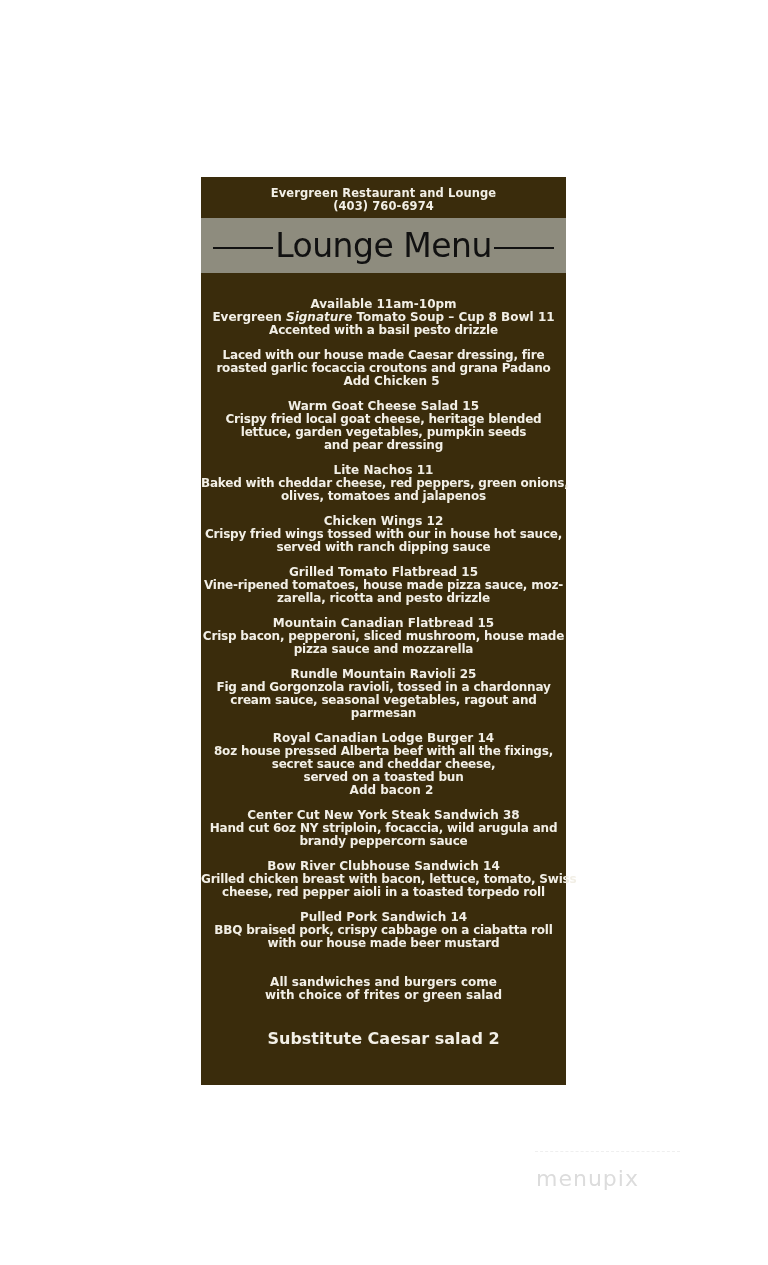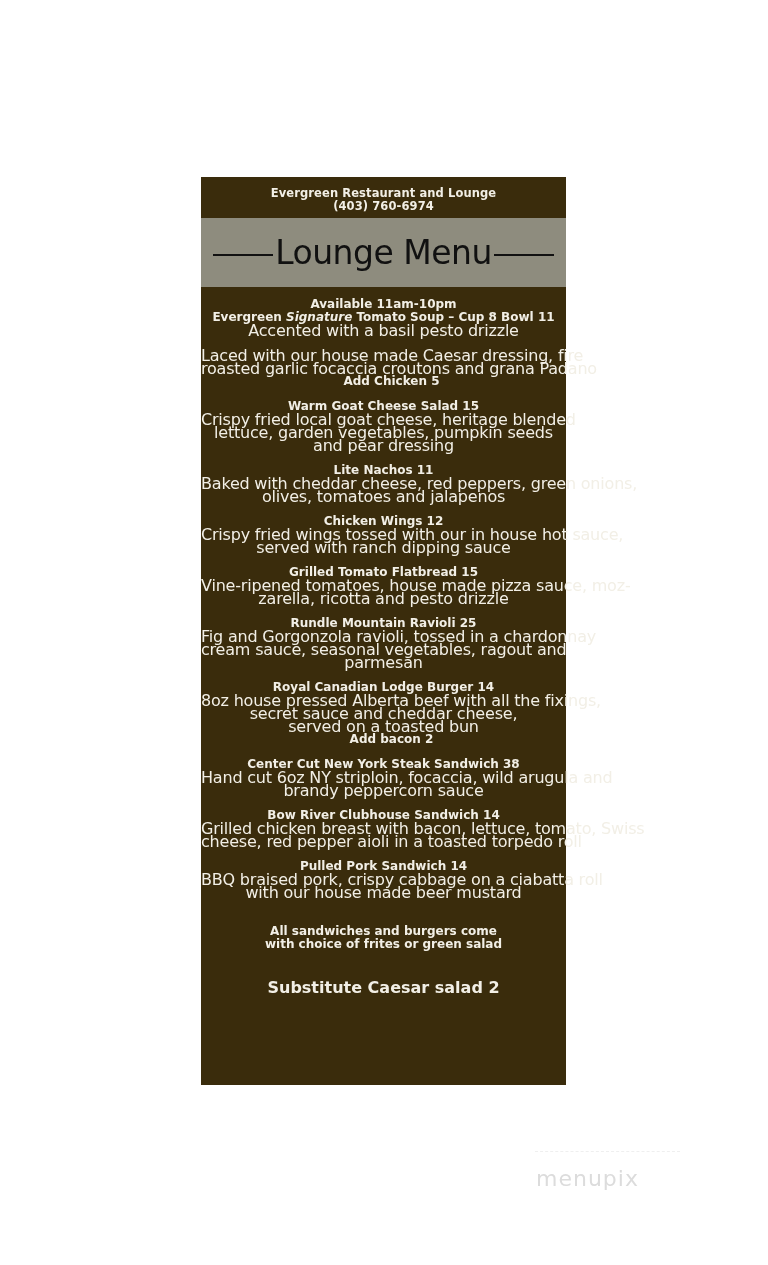--- a/index.html
+++ b/index.html
@@ -34,21 +34,21 @@
       font-size: 11.5px;
       font-weight: bold;
       line-height: 13px;
       letter-spacing: 0.1px;
     }
     .title-band {
       position: absolute;
       left: 0;
       top: 41px;
       width: 365px;
-      height: 69px;
+      height: 55px;
       background: #8e8c7e;
       display: flex;
       align-items: center;
       justify-content: center;
     }
     .title-band .dash {
       display: inline-block;
       width: 60px;
       height: 2px;
       background: #111;
@@ -80,23 +80,23 @@
     .item .item-title {
       font-size: 12px;
       font-weight: bold;
       line-height: 13px;
     }
     .item .item-title em {
       font-style: italic;
       text-align: right;
     }
     .item .desc {
-      font-size: 16px;
-      line-height: 13px;
-      font-weight: normal;
+      font-size: 12px;
+      line-height: 13px;
+      font-weight: bold;
       letter-spacing: -0.2px;
       white-space: nowrap;
     }
     .item .addon {
       font-size: 12px;
       font-weight: bold;
       line-height: 13px;
       margin-left: 16px;
     }
     .footer-note {
@@ -178,20 +178,25 @@
       <div class="desc">Crispy fried wings tossed with our in house hot sauce,</div>
       <div class="desc">served with ranch dipping sauce</div>
     </div>
 
     <div class="item">
       <div class="item-title">Grilled Tomato Flatbread 15</div>
       <div class="desc">Vine-ripened tomatoes, house made pizza sauce, moz-</div>
       <div class="desc">zarella, ricotta and pesto drizzle</div>
     </div>
 
+    <div class="item">
+      <div class="item-title">Mountain Canadian Flatbread 15</div>
+      <div class="desc">Crisp bacon, pepperoni, sliced mushroom, house made</div>
+      <div class="desc">pizza sauce and mozzarella</div>
+    </div>
 
     <div class="item">
       <div class="item-title">Rundle Mountain Ravioli  25</div>
       <div class="desc">Fig and Gorgonzola ravioli, tossed in a chardonnay</div>
       <div class="desc">cream sauce, seasonal vegetables, ragout and</div>
       <div class="desc">parmesan</div>
     </div>
 
     <div class="item">
       <div class="item-title">Royal Canadian Lodge Burger 14</div>

